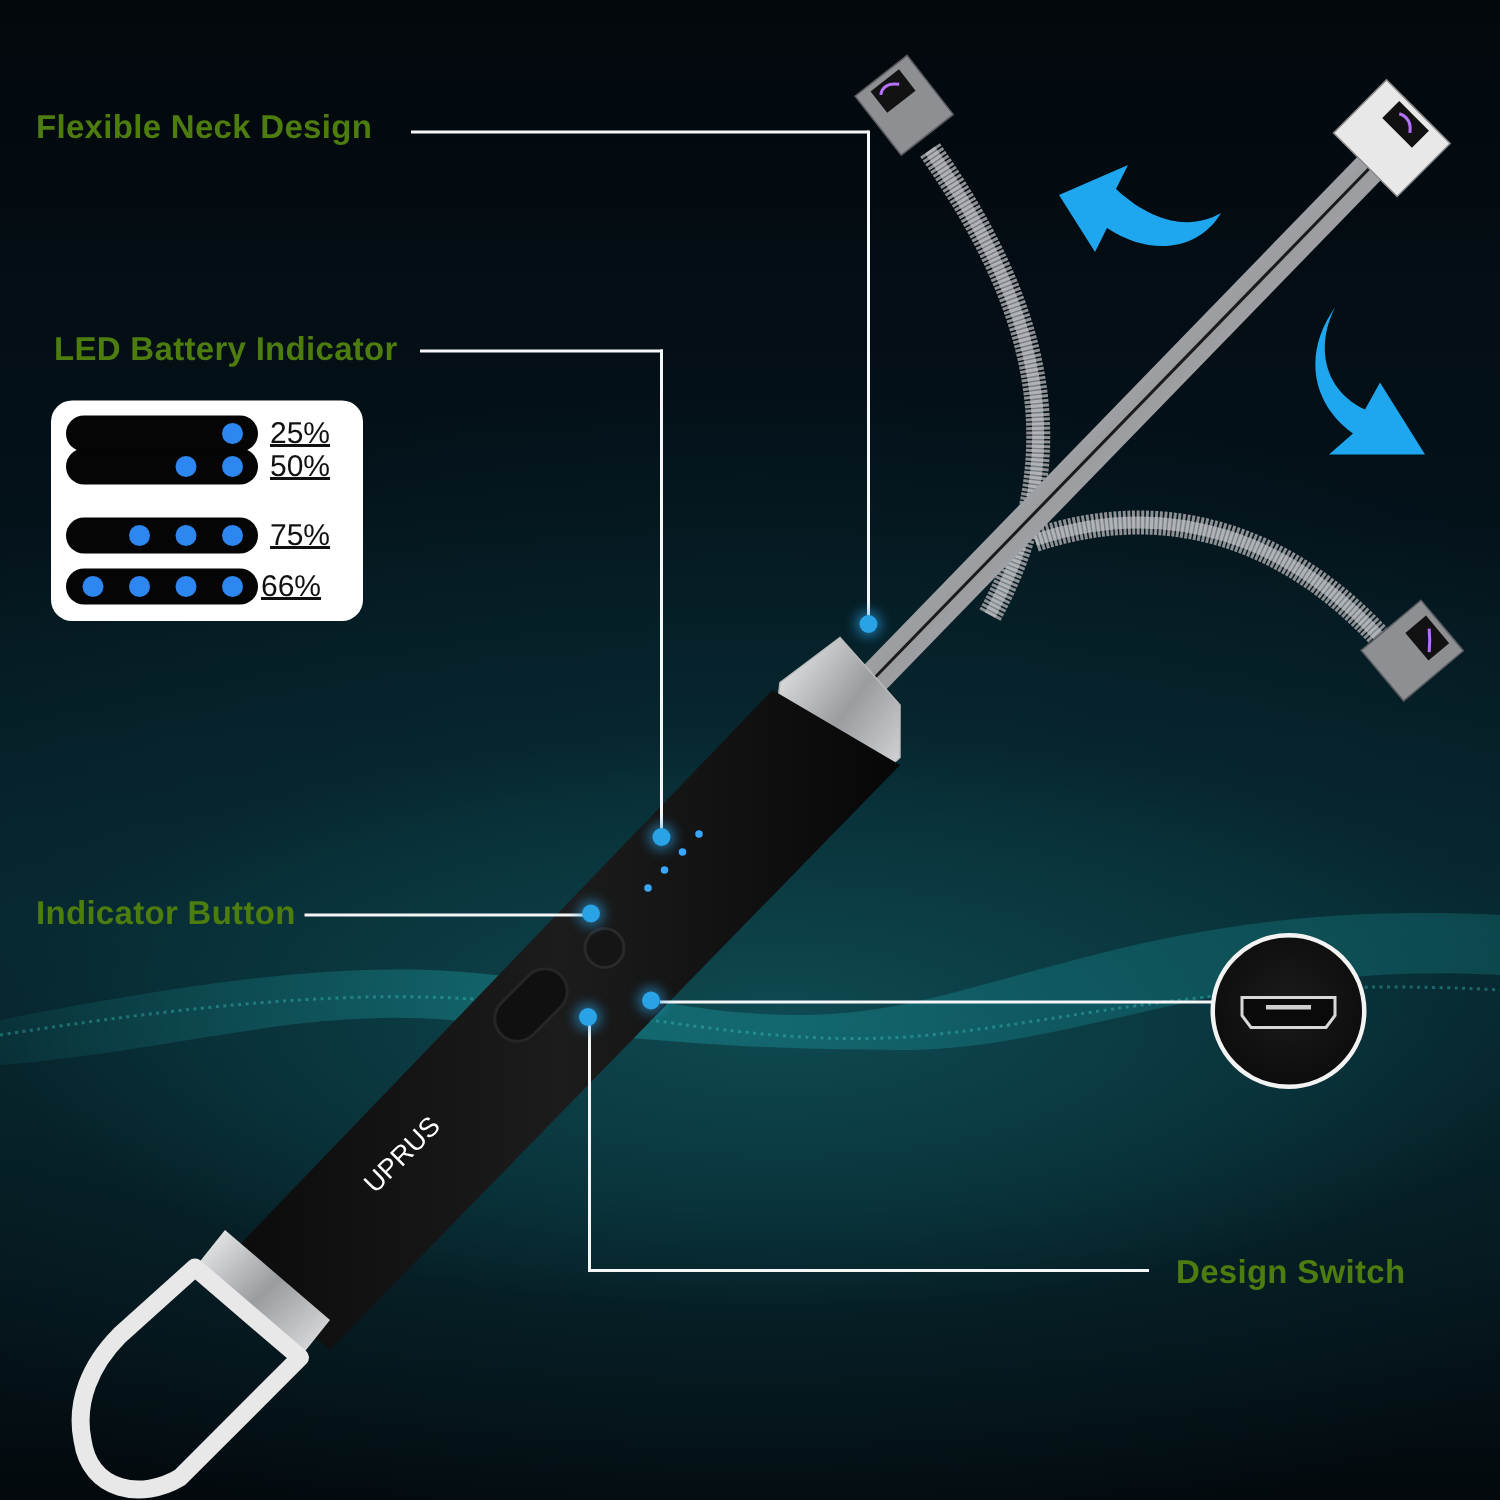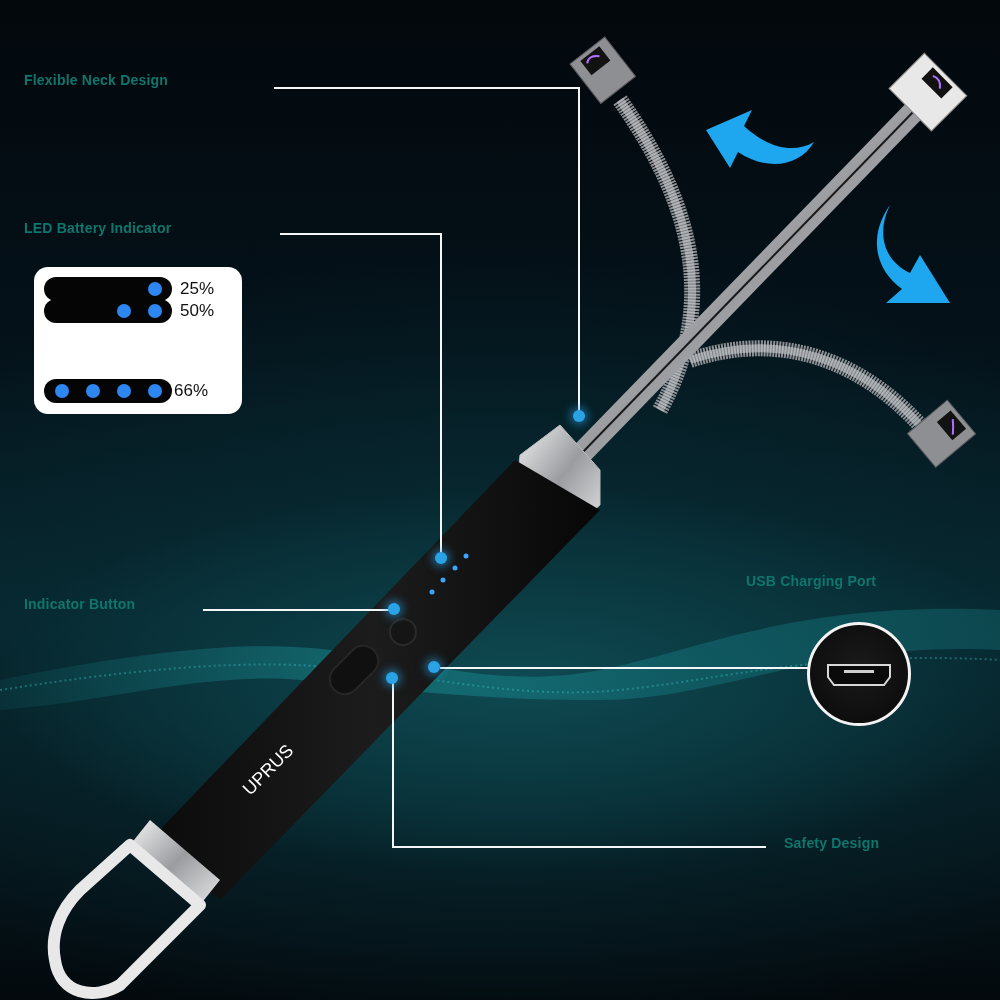--- a/index.html
+++ b/index.html
@@ -6,42 +6,42 @@
   body {
     width: 1000px; height: 1000px; overflow: hidden; position: relative;
     font-family: "Liberation Sans", "DejaVu Sans", sans-serif;
     background:
       radial-gradient(ellipse 700px 260px at 520px 680px, #0f4a52 0%, #0b3a42 35%, rgba(6,30,36,0) 75%),
       radial-gradient(ellipse 900px 500px at 500px 650px, #082c34 0%, rgba(4,20,26,0) 80%),
       linear-gradient(180deg, #03080c 0%, #04121a 35%, #072830 62%, #05161c 85%, #03090d 100%);
   }
   .canvas { position: absolute; inset: 0; }
   .label {
-    position: absolute; color: #0f766e; font-weight: bold; font-size: 14px;
+    position: absolute; color: #4d7c0f; font-weight: bold; font-size: 22px;
     letter-spacing: 0.2px; white-space: nowrap;
   }
   .leader { position: absolute; background: #f4f6f7; }
   .dot {
     position: absolute; width: 12px; height: 12px; border-radius: 50%;
     background: #2aa2e6; box-shadow: 0 0 8px 3px rgba(42,162,230,0.55);
   }
   .battery-card {
     position: absolute; left: 34px; top: 267px; width: 208px; height: 147px;
     background: #ffffff; border-radius: 14px;
   }
   .batt-row { position: absolute; left: 10px; height: 24px; display: flex; align-items: center; }
   .batt-bar {
     width: 128px; height: 24px; background: #050505; border-radius: 12px;
     position: relative;
   }
   .batt-led {
     position: absolute; top: 5px; width: 14px; height: 14px; border-radius: 50%;
     background: #2e86f0;
   }
-  .batt-pct { font-size: 17px; color: #111; margin-left: 8px; }
+  .batt-pct { font-size: 20px; color: #111; margin-left: 8px; text-decoration: underline; }
   .usb-circle {
     position: absolute; left: 807px; top: 622px; width: 104px; height: 104px;
     border-radius: 50%; background: radial-gradient(circle at 50% 45%, #1b1b1b, #080808);
     border: 3px solid #f3f3f3; box-sizing: border-box;
   }
 </style>
 </head>
 <body>
 
 <div class="canvas">
@@ -130,53 +130,60 @@
       </div>
       <span class="batt-pct">25%</span>
     </div>
     <div class="batt-row" style="top:32px">
       <div class="batt-bar">
         <span class="batt-led" style="left:73px"></span>
         <span class="batt-led" style="left:104px"></span>
       </div>
       <span class="batt-pct">50%</span>
     </div>
+    <div class="batt-row" style="top:78px">
+      <div class="batt-bar">
+        <span class="batt-led" style="left:42px"></span>
+        <span class="batt-led" style="left:73px"></span>
+        <span class="batt-led" style="left:104px"></span>
+      </div>
+      <span class="batt-pct">75%</span>
+    </div>
     <div class="batt-row" style="top:112px">
       <div class="batt-bar">
         <span class="batt-led" style="left:11px"></span>
         <span class="batt-led" style="left:42px"></span>
         <span class="batt-led" style="left:73px"></span>
         <span class="batt-led" style="left:104px"></span>
       </div>
       <span class="batt-pct" style="margin-left:2px">66%</span>
     </div>
   </div>
 
   <div class="label" style="left:24px;top:72px">Flexible Neck Design</div>
   <div class="leader" style="left:274px;top:87px;width:305px;height:2px"></div>
   <div class="leader" style="left:578px;top:87px;width:2px;height:327px"></div>
   <div class="dot" style="left:573px;top:410px"></div>
 
-  <div class="label" style="left:24px;top:220px">LED Battery Indicator</div>
+  <div class="label" style="left:36px;top:220px">LED Battery Indicator</div>
   <div class="leader" style="left:280px;top:233px;width:162px;height:2px"></div>
   <div class="leader" style="left:440px;top:233px;width:2px;height:322px"></div>
   <div class="dot" style="left:435px;top:552px"></div>
 
   <div class="label" style="left:24px;top:596px">Indicator Button</div>
   <div class="leader" style="left:203px;top:609px;width:188px;height:2px"></div>
   <div class="dot" style="left:388px;top:603px"></div>
 
-  <div class="label" style="left:746px;top:573px">USB Charging Port</div>
   <div class="leader" style="left:440px;top:667px;width:368px;height:2px"></div>
   <div class="dot" style="left:428px;top:661px"></div>
   <div class="usb-circle">
     <svg width="98" height="98" style="position:absolute;left:0;top:0">
       <path d="M18 40 L80 40 L80 52 L74 60 L24 60 L18 52 Z" fill="#0a0a0a" stroke="#d8d8d8" stroke-width="2"></path>
       <rect x="34" y="45" width="30" height="3" fill="#cfcfcf"></rect>
     </svg>
   </div>
 
-  <div class="label" style="left:784px;top:835px">Safety Design</div>
+  <div class="label" style="left:784px;top:835px">Design Switch</div>
   <div class="leader" style="left:392px;top:678px;width:2px;height:170px"></div>
   <div class="leader" style="left:392px;top:846px;width:374px;height:2px"></div>
   <div class="dot" style="left:386px;top:672px"></div>
 
 </div>
 
 </body></html>

